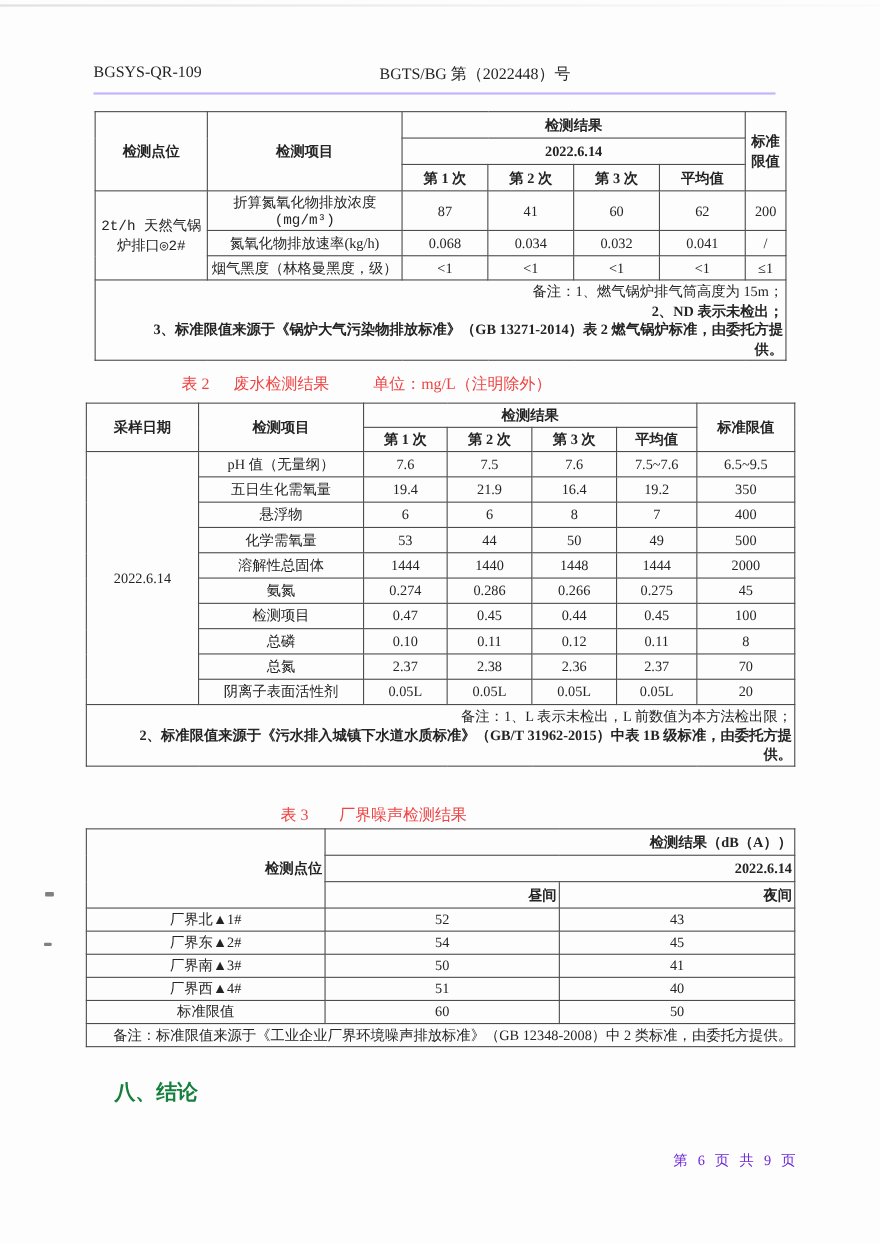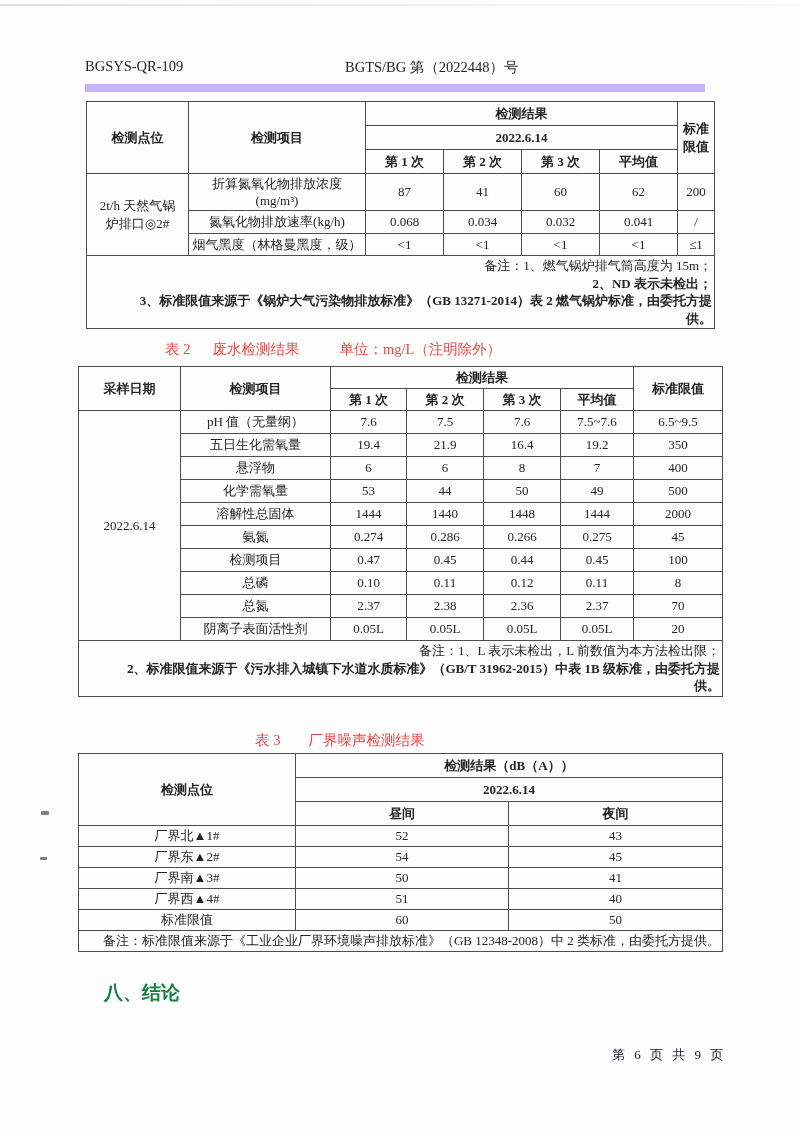--- a/index.html
+++ b/index.html
@@ -5,56 +5,56 @@
   * { margin:0; padding:0; box-sizing:border-box; }
   body { background:#ffffff; font-family:"Liberation Serif","DejaVu Serif",serif; }
   .page{ position:relative; width:800px; height:1131px; background:#fdfdfd; color:#242424; overflow:hidden; }
   .scan-line{ position:absolute; top:4px; left:0; width:100%; height:2px;
               background:linear-gradient(to right,#c9c9c9,#ececec 70%,#f7f7f7); opacity:.55; }
   .speck{ position:absolute; background:#6a6a6a; border-radius:1px; opacity:.85; }
   .speck.s1{ left:41px; top:811px; width:8px; height:4px; }
   .speck.s2{ left:40px; top:857px; width:7px; height:3px; }
 
   .doc-header{ position:absolute; top:58px; left:85px; width:620px;
-               border-bottom:8px solid #c4b5fd; padding-bottom:9px; font-size:14.5px; }
+               border-bottom:2px solid #c4b5fd; padding-bottom:9px; font-size:14.5px; }
   .doc-header .hdr-right{ position:absolute; left:260px; top:0; }
 
   table.t{ border-collapse:collapse; table-layout:fixed; position:absolute;
            font-size:13px; text-align:center; }
   table.t th, table.t td{ border:1px solid #4d4d4d; padding:1px 2px; vertical-align:middle; }
   table.t{ border:1.5px solid #444; }
   table.t th{ font-weight:700;margin-top:30px; }
-  .prewrap{ white-space:pre-line; }
+  .prewrap{ white-space:pre-line;font-family:Liberation Mono, monospace; }
   td.notes{ text-align:right; padding:5px 7px 4px 7px; line-height:17.5px; font-size:13px; }
   .note{ text-indent:0; }
   .note.indent{ text-indent:3.2em;font-weight:bold; }
 
   .t1{ top:101px; left:86px; width:628px; }
   .t1 tr.hrow th{ height:24px; }
   .t1 tr.d1 td{ height:36px; }
   .t1 tr.d2 td{ height:23px; }
   .t1 tr.d3 td{ height:22px; }
 
   .t2{ top:366px; left:78px; width:644px; }
   .t2 tr.hrow th{ height:22px; }
   .t2 tr.drow td{ height:23px; }
 
   .t3{ top:753px; left:78px; width:644px; }
-  .t3 tr.hrow th{ height:24px; }
+  .t3 tr.hrow th{ height:24px;text-align:right; }
   .t3 tr.drow td{ height:20px; }
 
   .tbl-title{ position:absolute; font-size:14.5px; color:#ef4444; }
   .t2title{ top:340px; left:165px; }
   .t2title .g1{ display:inline-block; width:22px; }
   .t2title .g2{ display:inline-block; width:40px; }
   .t3title{ top:731px; left:255px; }
   .t3title .g1{ display:inline-block; width:28px; }
 
   .conclusion{ position:absolute; top:980px; left:104px; font-size:19px; font-weight:700; color:#15803d; }
-  .footer{ position:absolute; top:1046px; left:612px; font-size:13px; letter-spacing:3px; color:#0f172a; }
+  .footer{ position:absolute; top:1046px; left:612px; font-size:13px; letter-spacing:3px; color:#6d28d9; }
 </style>
 </head>
 <body>
 
 <div class="page">
   <div class="scan-line"></div>
   <div class="speck s1"></div>
   <div class="speck s2"></div>
 
   <div class="doc-header">

